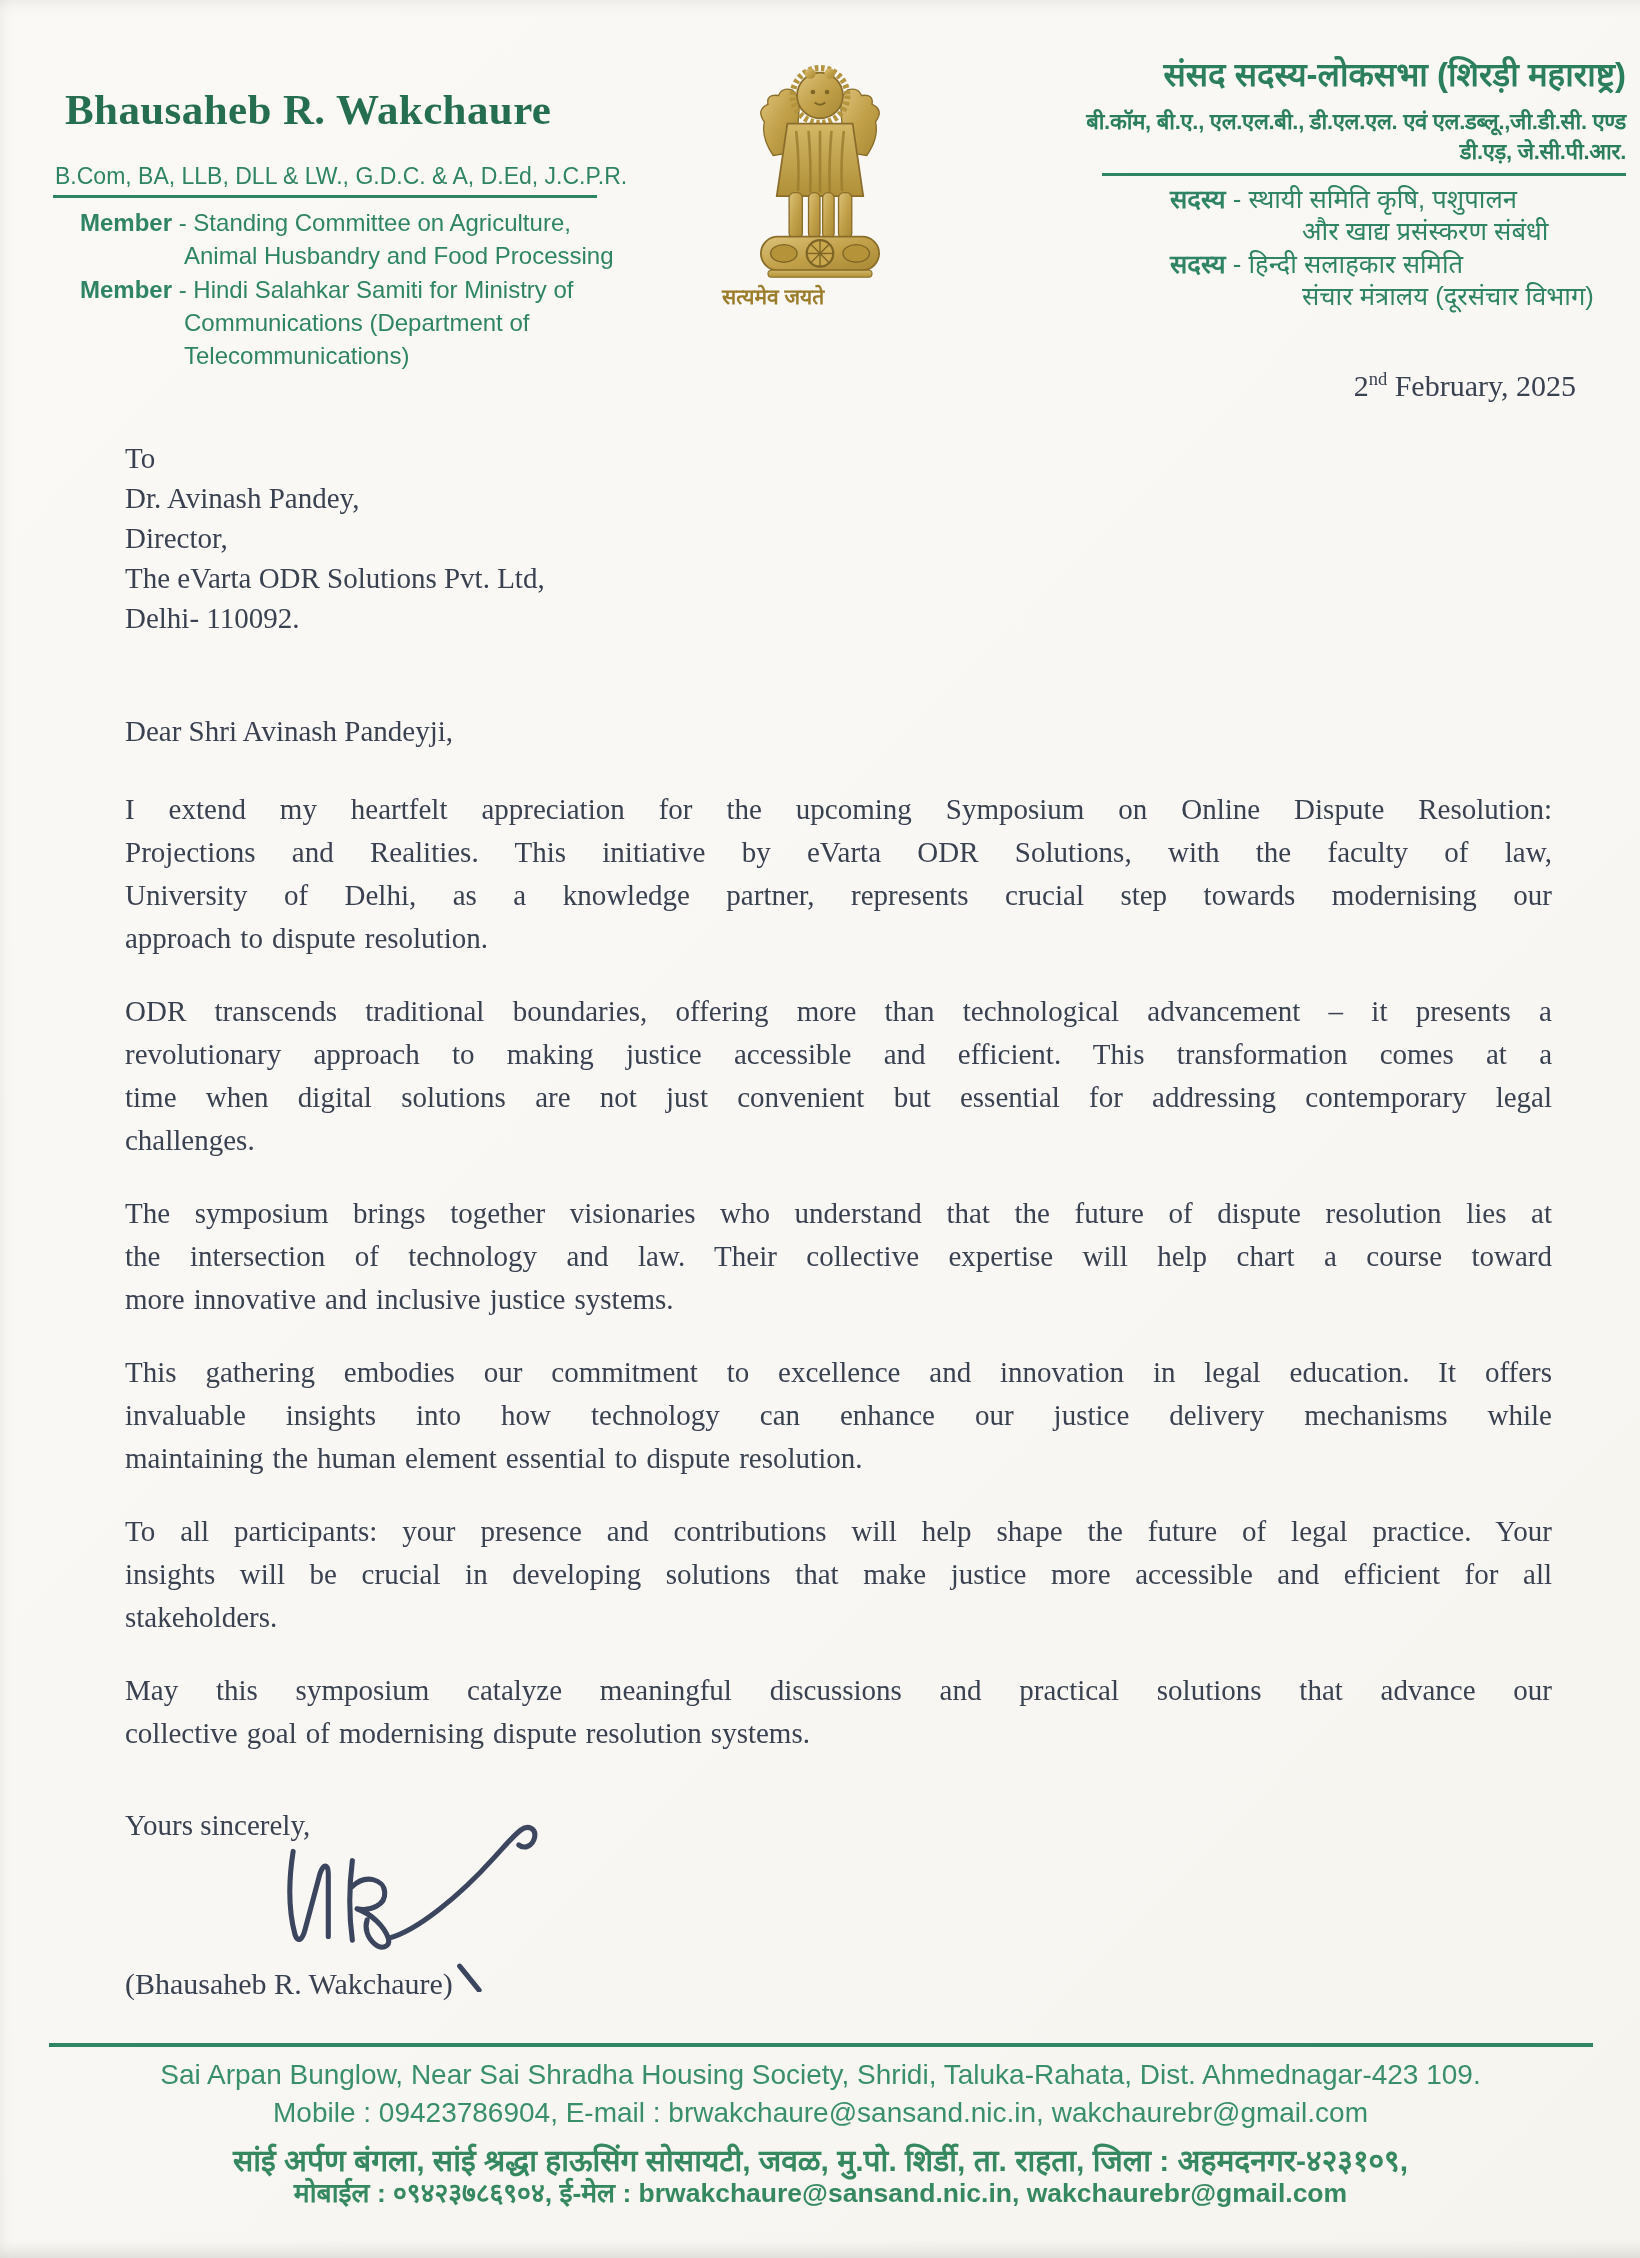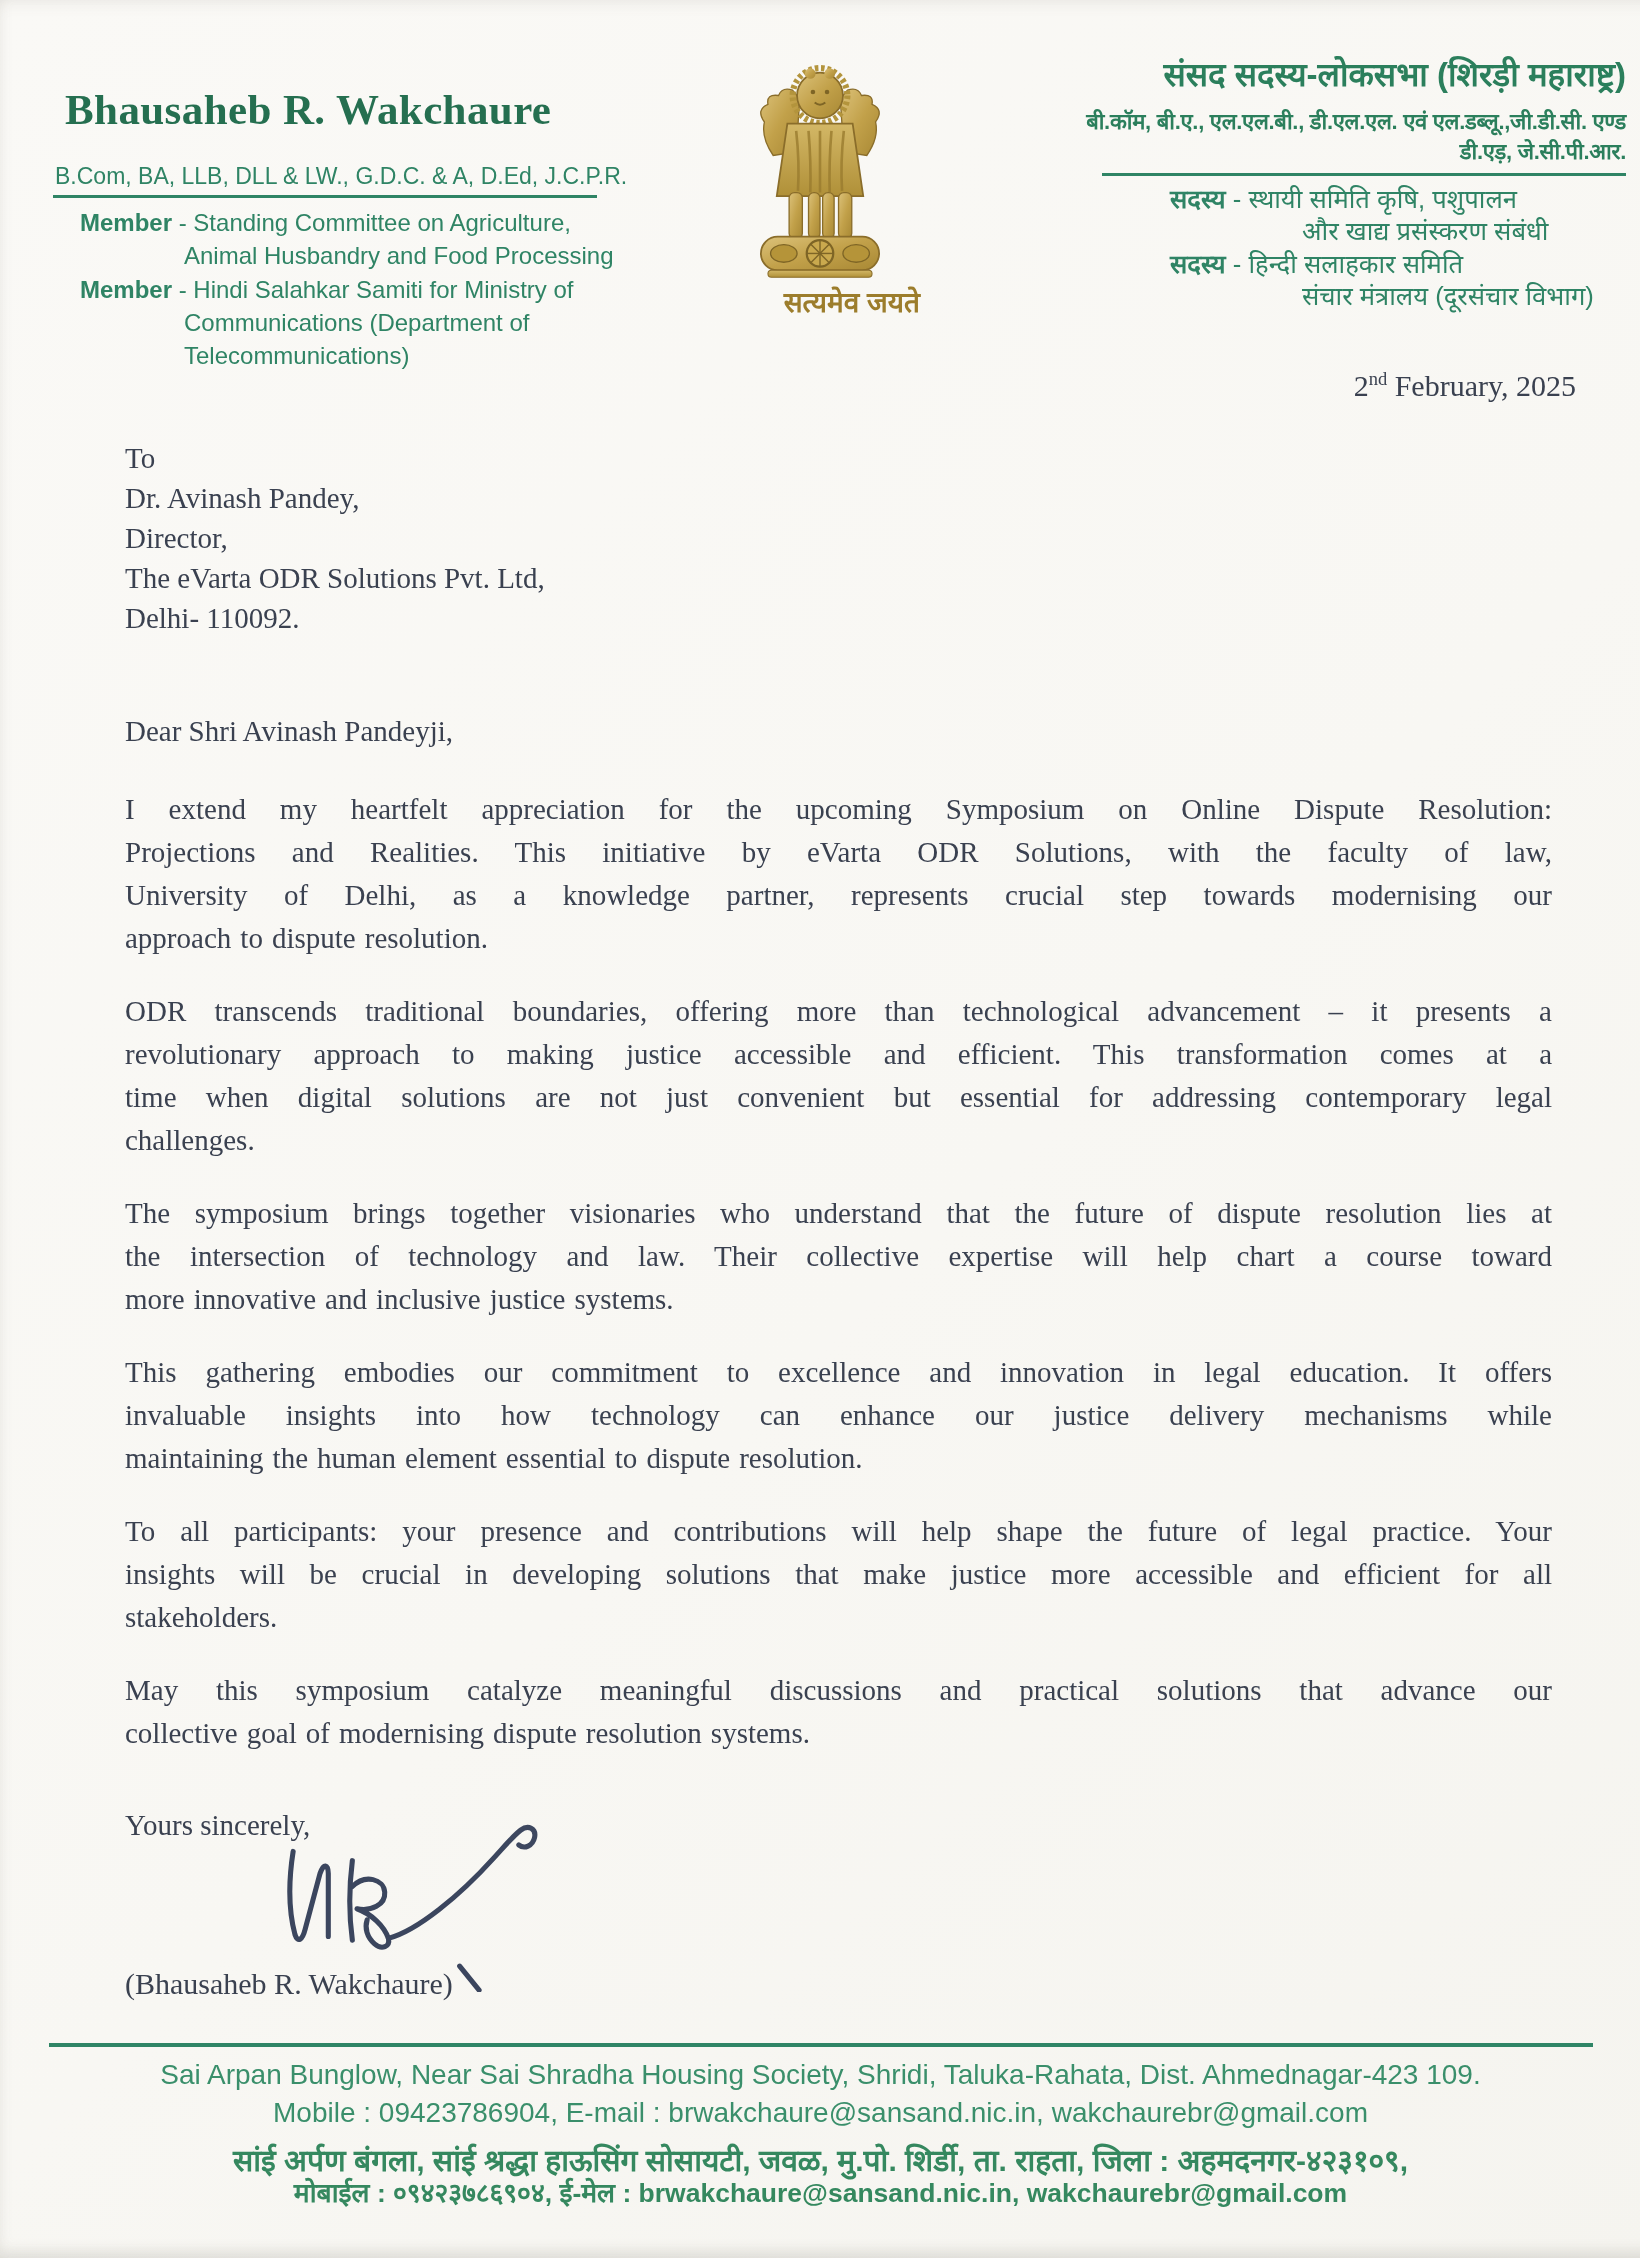--- a/index.html
+++ b/index.html
@@ -24,21 +24,21 @@
   
   .h-right{position:absolute;right:56px;top:46px;width:573px;text-align:right;color:#2b7f5c;font-family:"Liberation Sans",sans-serif;}
   .hr-title{font-weight:bold;font-size:49px;line-height:1.2;color:#2a7c58;}
   .hr-sub{font-weight:bold;font-size:33px;margin-top:5.3px;}
   .hr-qual{font-weight:bold;font-size:22px;margin-top:8.8px;letter-spacing:-0.3px;}
   .h-rule-right{height:2.6px;background:#2f8465;width:524px;margin:8px 0 7px auto;}
   .memberships-right{text-align:left;margin-left:109px;font-size:25.6px;line-height:32px;color:#2f8465;}
   .memberships-right .member-row{padding-left:132px;text-indent:-132px;}
   
   .emblem{position:absolute;left:745px;top:60px;width:150px;height:221px;}
-  .motto{position:absolute;left:722px;top:282px;width:198px;text-align:right;font-family:"Liberation Sans",sans-serif;font-weight:bold;font-size:28px;color:#9c7d2c;}
+  .motto{position:absolute;left:722px;top:282px;width:198px;text-align:left;font-family:"Liberation Sans",sans-serif;font-weight:bold;font-size:21px;color:#9c7d2c;}
   
   .date{position:absolute;right:106px;top:369px;font-size:30px;}
   .date sup{font-size:18.5px;vertical-align:super;line-height:0;}
   .recipient{position:absolute;left:125px;top:438px;font-size:29px;line-height:40px;}
   .salutation{position:absolute;left:125px;top:715px;font-size:29px;}
   
   .body{position:absolute;left:125px;top:788px;width:1427px;font-size:29px;line-height:43px;word-spacing:1.8px;}
   .para{margin:0 0 30px 0;}
   .jline{text-align:justify;text-align-last:justify;}
   .jline.jlast{text-align-last:left;}

